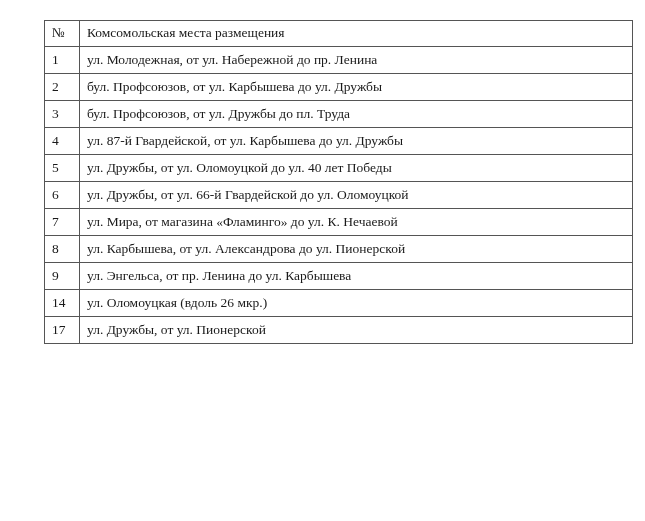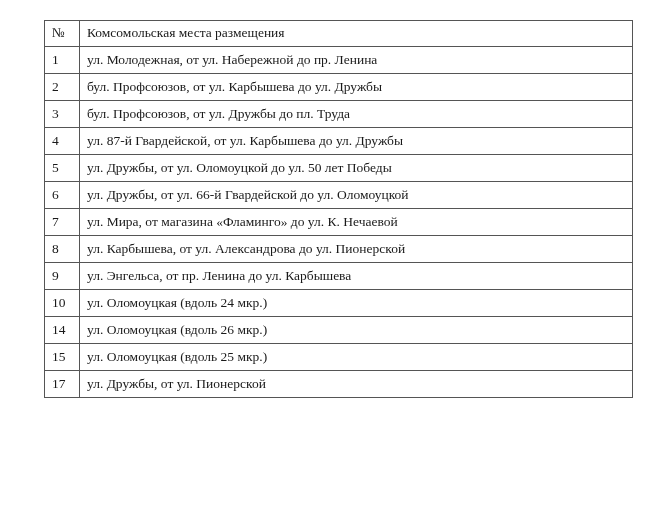--- a/index.html
+++ b/index.html
@@ -61,48 +61,40 @@
     <tr>
       <td class="num">3</td>
       <td>бул. Профсоюзов, от ул. Дружбы до пл. Труда</td>
     </tr>
     <tr>
       <td class="num">4</td>
       <td>ул. 87-й Гвардейской, от ул. Карбышева до ул. Дружбы</td>
     </tr>
     <tr>
       <td class="num">5</td>
-      <td>ул. Дружбы, от ул. Оломоуцкой до ул. 50 лет Победы</td>
+      <td>ул. Дружбы, от ул. Оломоуцкой до ул. 40 лет Победы</td>
     </tr>
     <tr>
       <td class="num">6</td>
       <td>ул. Дружбы, от ул. 66-й Гвардейской до ул. Оломоуцкой</td>
     </tr>
     <tr>
       <td class="num">7</td>
       <td>ул. Мира, от магазина «Фламинго» до ул. К. Нечаевой</td>
     </tr>
     <tr>
       <td class="num">8</td>
       <td>ул. Карбышева, от ул. Александрова до ул. Пионерской</td>
     </tr>
     <tr>
       <td class="num">9</td>
       <td>ул. Энгельса, от пр. Ленина до ул. Карбышева</td>
     </tr>
     <tr>
-      <td class="num">10</td>
-      <td>ул. Оломоуцкая (вдоль 24 мкр.)</td>
-    </tr>
-    <tr>
       <td class="num">14</td>
       <td>ул. Оломоуцкая (вдоль 26 мкр.)</td>
-    </tr>
-    <tr>
-      <td class="num">15</td>
-      <td>ул. Оломоуцкая (вдоль 25 мкр.)</td>
     </tr>
     <tr>
       <td class="num">17</td>
       <td>ул. Дружбы, от ул. Пионерской</td>
     </tr>
   </tbody>
 </table>
 
 </body></html>

